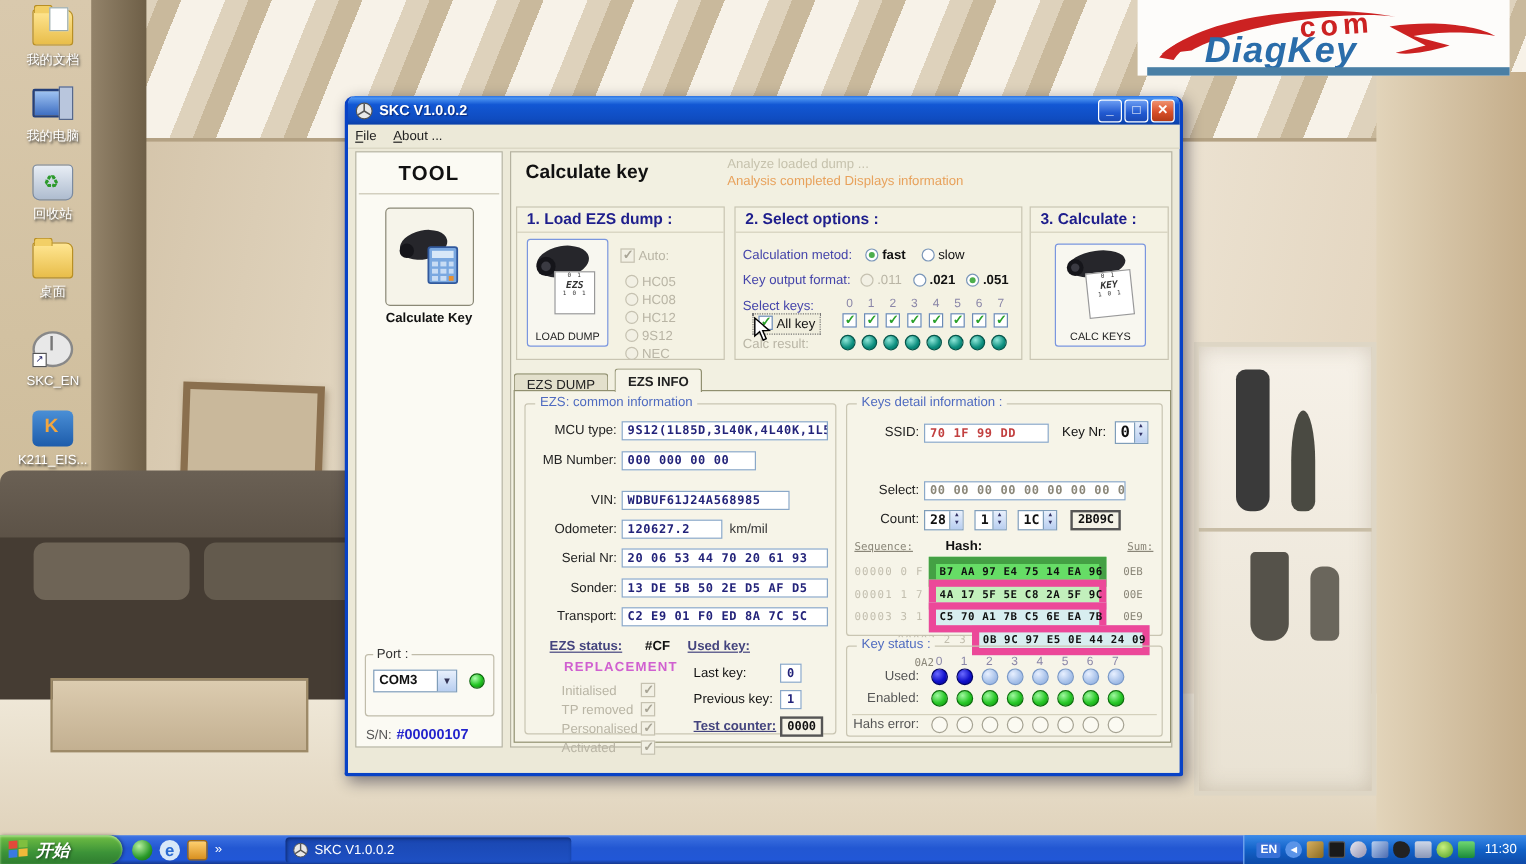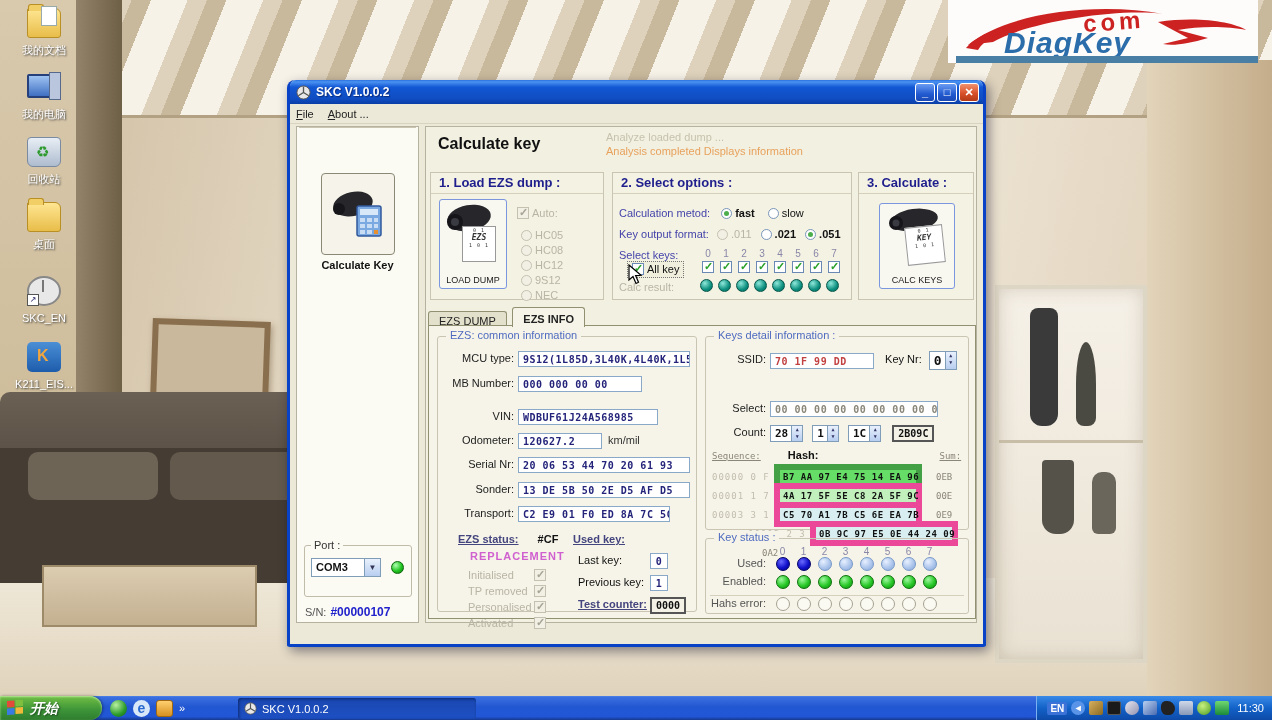--- a/index.html
+++ b/index.html
@@ -271,20 +271,21 @@
       <span class="tbtn close">✕</span>
     </div>
     <div class="menubar">
       <span class="menuitem">File</span>
       <span class="menuitem">About ...</span>
     </div>
 
     <div class="winbody">
 
       <div class="toolpanel">
+        <div class="hdr">TOOL</div>
         <div class="sep"></div>
         <div class="toolbtn">
           <svg width="58" height="56" viewBox="0 0 58 56">
             <ellipse cx="24" cy="20" rx="20" ry="12" fill="#26262b" transform="rotate(-12 24 20)"></ellipse>
             <circle cx="10" cy="25" r="6" fill="#15151a"></circle>
             <rect x="28" y="22" width="24" height="30" rx="2" fill="#7aa8e0" stroke="#31589c" stroke-width="1.5"></rect>
             <rect x="31" y="25" width="18" height="6" fill="#d8e8f8"></rect>
             <g fill="#c8dcf4">
               <rect x="31" y="34" width="5" height="4"></rect>
                 <rect x="38" y="34" width="5" height="4"></rect>
@@ -394,36 +395,36 @@
 
         <div class="tabcontent">
 
           <div class="grp ezsgrp">
             <span class="leg">EZS: common information</span>
 
             <div class="frow" style="left:4px;top:14px;">
               <span class="flabel">MCU type:</span><span class="tbox" style="width:172px;">9S12(1L85D,3L40K,4L40K,1L59W,</span>
             </div>
             <div class="frow" style="left:4px;top:39px;">
-              <span class="flabel">MB Number:</span><span class="tbox" style="width:124px;">000 000 00 00</span>
+              <span class="flabel">MB Number:</span><span class="tbox" style="width:112px;">000 000 00 00</span>
             </div>
             <div class="frow" style="left:4px;top:72px;">
               <span class="flabel">VIN:</span><span class="tbox" style="width:140px;">WDBUF61J24A568985</span>
             </div>
             <div class="frow" style="left:4px;top:96px;">
               <span class="flabel">Odometer:</span><span class="tbox" style="width:84px;">120627.2</span><span class="suffix">km/mil</span>
             </div>
             <div class="frow" style="left:4px;top:120px;">
               <span class="flabel">Serial Nr:</span><span class="tbox" style="width:172px;">20 06 53 44 70 20 61 93</span>
             </div>
             <div class="frow" style="left:4px;top:145px;">
               <span class="flabel">Sonder:</span><span class="tbox" style="width:172px;">13 DE 5B 50 2E D5 AF D5</span>
             </div>
             <div class="frow" style="left:4px;top:169px;">
-              <span class="flabel">Transport:</span><span class="tbox" style="width:152px;">C2 E9 01 F0 ED 8A 7C 5C</span>
+              <span class="flabel">Transport:</span><span class="tbox" style="width:172px;">C2 E9 01 F0 ED 8A 7C 5C</span>
             </div>
 
             <div class="frow" style="left:20px;top:196px;">
               <span class="linklbl">EZS status:</span>
               <b style="margin-left:16px;color:#111;">#CF</b>
             </div>
             <div class="frow magenta" style="left:32px;top:213px;">REPLACEMENT</div>
 
             <div class="frow" style="left:30px;top:232px;"><span class="dimtxt" style="display:inline-block;width:66px;">Initialised</span><span class="cb dis on"></span></div>
             <div class="frow" style="left:30px;top:248px;"><span class="dimtxt" style="display:inline-block;width:66px;">TP removed</span><span class="cb dis on"></span></div>

